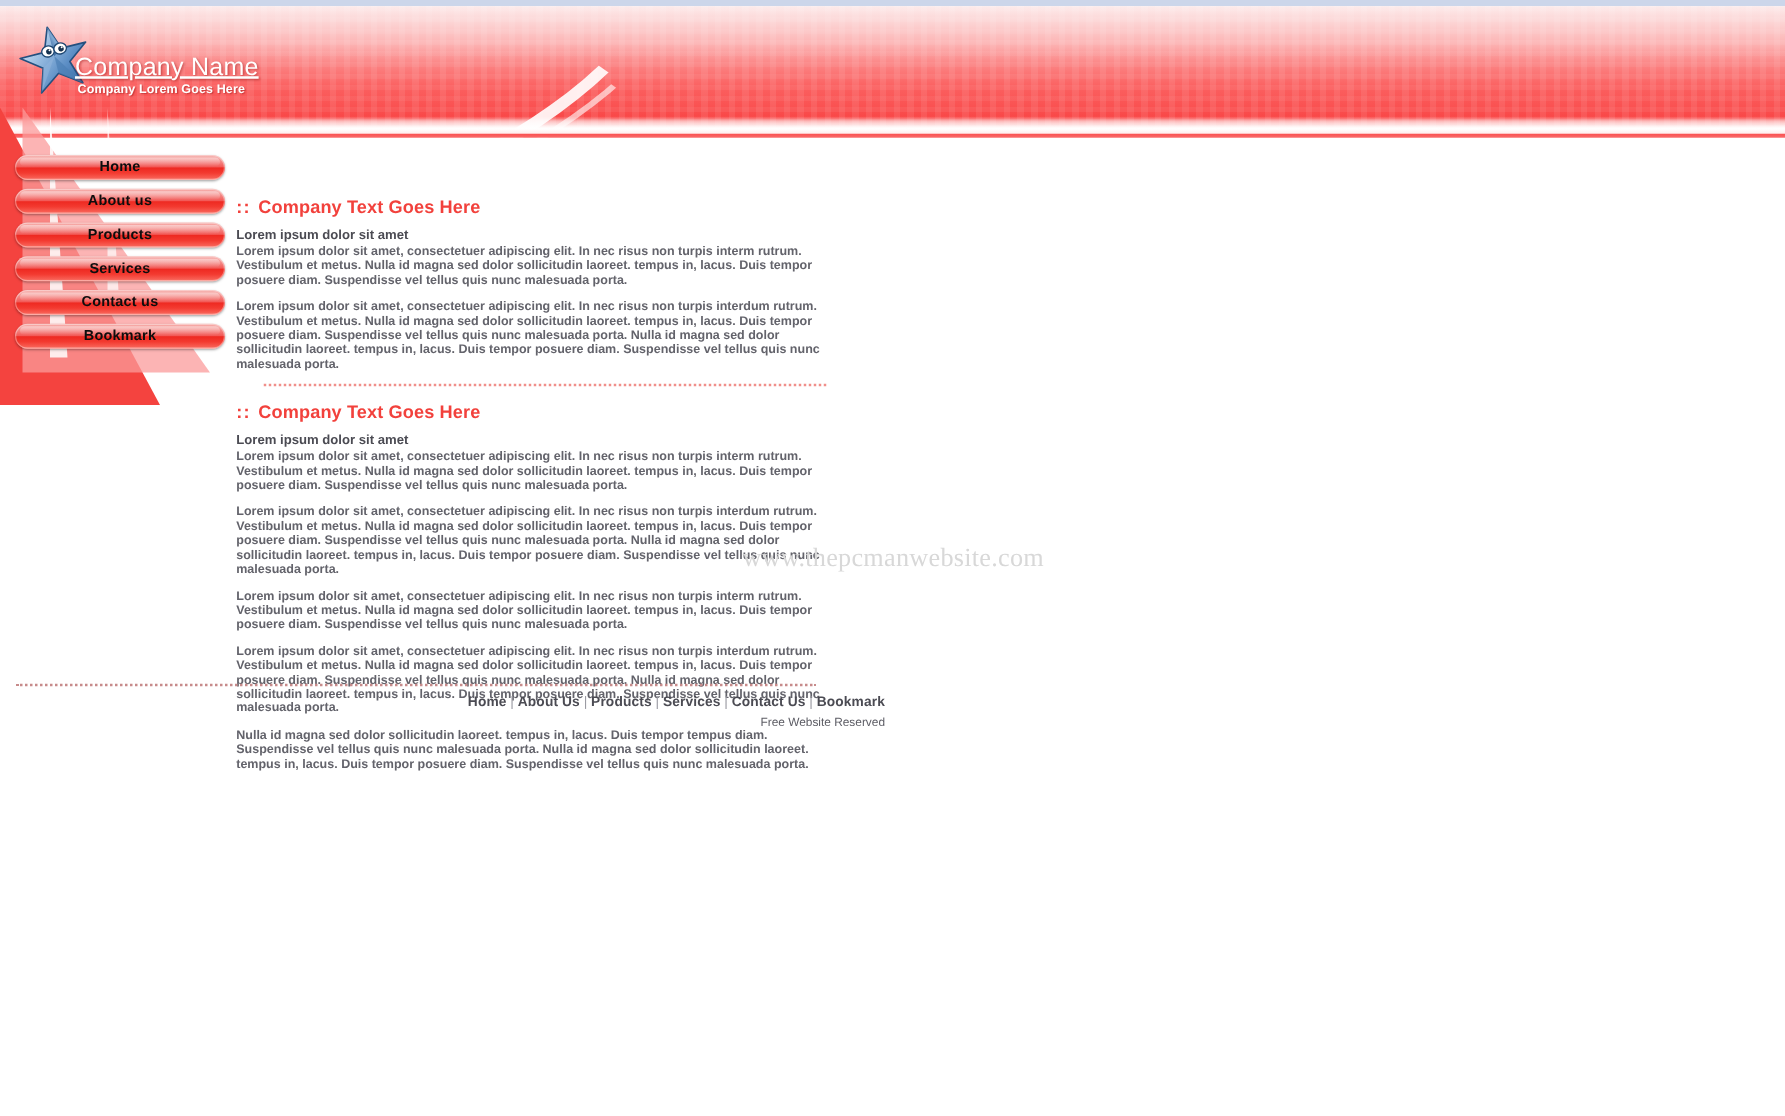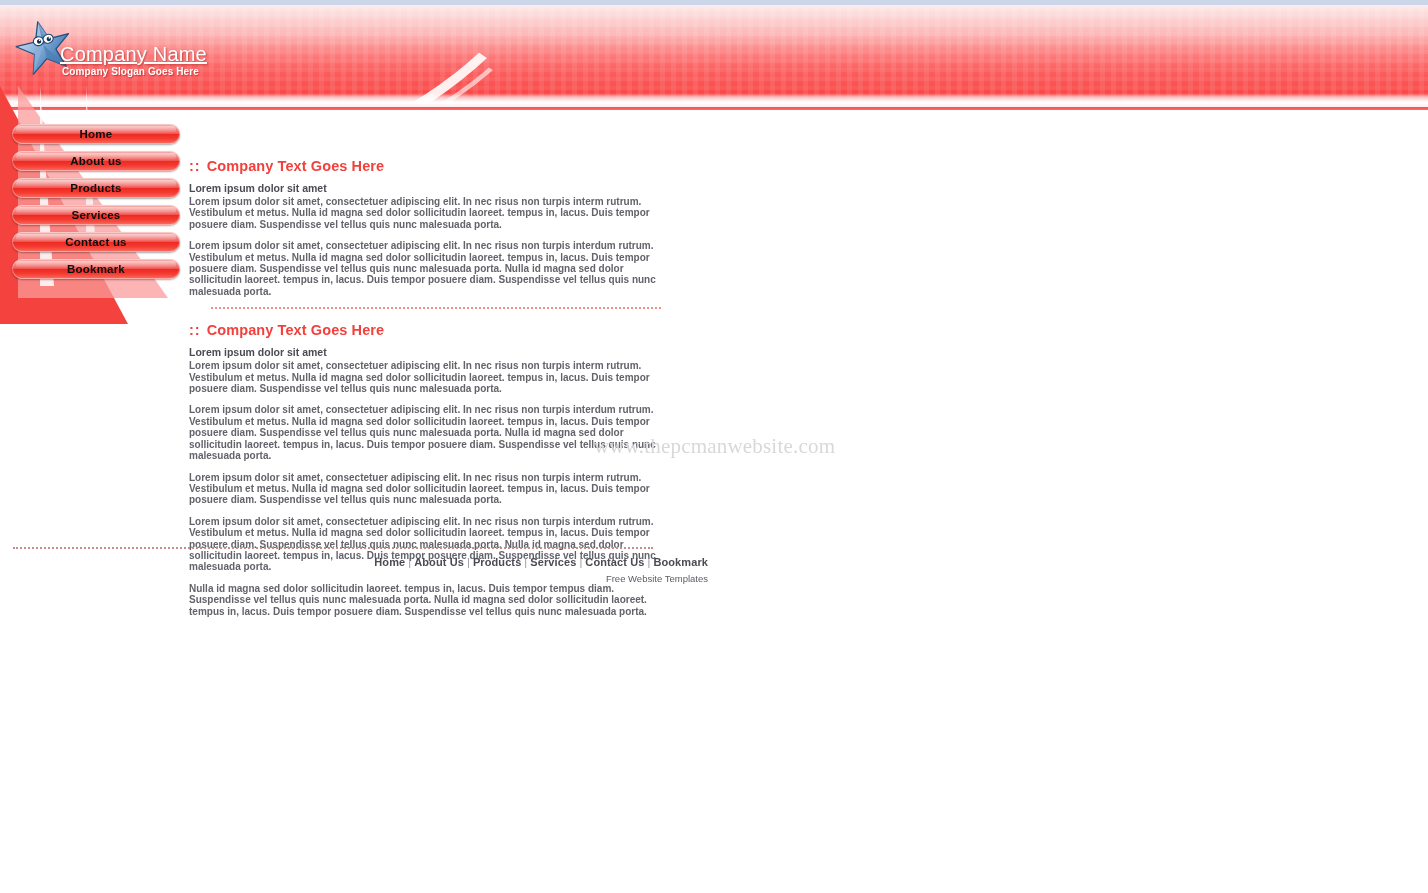--- a/index.html
+++ b/index.html
@@ -350,21 +350,21 @@
 
           <ellipse cx="22" cy="19" rx="5.1" ry="4.4" fill="#ffffff" stroke="#1f4873" stroke-width="1.1"></ellipse>
           <ellipse cx="32" cy="19" rx="5.1" ry="4.4" fill="#ffffff" stroke="#1f4873" stroke-width="1.1"></ellipse>
           <circle cx="22.6" cy="19.4" r="2.2" fill="#16324f"></circle>
           <circle cx="32.6" cy="19.4" r="2.2" fill="#16324f"></circle>
           <circle cx="23.4" cy="18.4" r=".8" fill="#ffffff"></circle>
           <circle cx="33.4" cy="18.4" r=".8" fill="#ffffff"></circle>
         </g>
       </svg>
       <div id="brand-name">Company Name</div>
-      <div id="brand-slogan">Company Slogan Goes Here</div>
+      <div id="brand-slogan">Company Lorem Goes Here</div>
     </div>
   </div>
   <div id="header-edge"></div>
 
   <div id="wedge-area">
     <div class="wedge" id="wedge-dark"></div>
     <div class="wedge" id="wedge-light"></div>
     <div class="wedge" id="wedge-sliver"></div>
     <div class="wedge" id="wedge-sliver2"></div>
   </div>
@@ -391,16 +391,16 @@
       <p class="para">Lorem ipsum dolor sit amet, consectetuer adipiscing elit. In nec risus non turpis interm rutrum. Vestibulum et metus. Nulla id magna sed dolor sollicitudin laoreet. tempus in, lacus. Duis tempor posuere diam. Suspendisse vel tellus quis nunc malesuada porta.</p>
       <p class="para">Lorem ipsum dolor sit amet, consectetuer adipiscing elit. In nec risus non turpis interdum rutrum. Vestibulum et metus. Nulla id magna sed dolor sollicitudin laoreet. tempus in, lacus. Duis tempor posuere diam. Suspendisse vel tellus quis nunc malesuada porta. Nulla id magna sed dolor sollicitudin laoreet. tempus in, lacus. Duis tempor posuere diam. Suspendisse vel tellus quis nunc malesuada porta.</p>
       <p class="para">Nulla id magna sed dolor sollicitudin laoreet. tempus in, lacus. Duis tempor tempus diam. Suspendisse vel tellus quis nunc malesuada porta. Nulla id magna sed dolor sollicitudin laoreet. tempus in, lacus. Duis tempor posuere diam. Suspendisse vel tellus quis nunc malesuada porta.</p>
     </main>
 
   <div id="watermark">www.thepcmanwebsite.com</div>
 
   <div id="footer-sep"></div>
   <footer id="footer">
     <div id="footer-links"><a>Home</a><span class="bar">|</span><a>About Us</a><span class="bar">|</span><a>Products</a><span class="bar">|</span><a>Services</a><span class="bar">|</span><a>Contact Us</a><span class="bar">|</span><a>Bookmark</a></div>
-    <div class="footer-line">Free Website Templates</div>
+    <div class="footer-line">Free Website Reserved</div>
   </footer>
 
 </div>
 
 </body></html>

